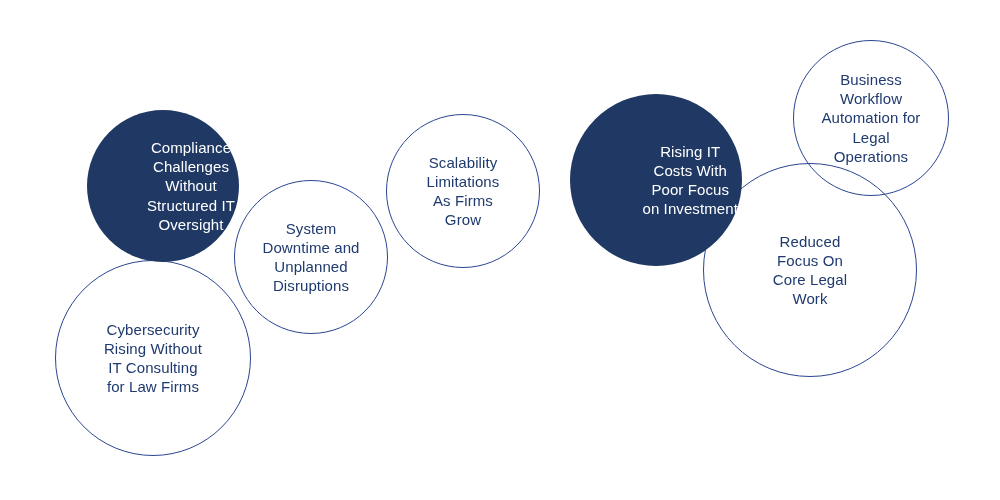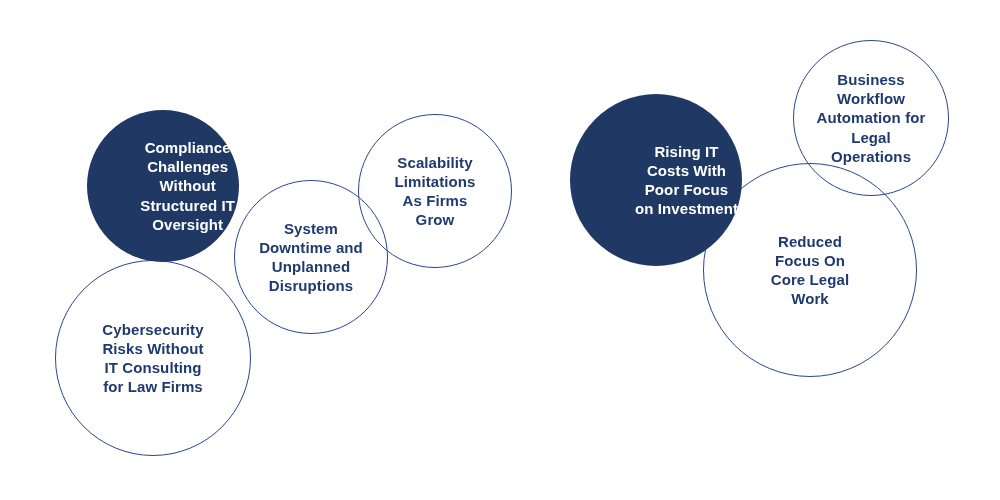--- a/index.html
+++ b/index.html
@@ -38,45 +38,45 @@
   .bubble.filled {
     background: var(--fill);
     color: var(--dark-text);
     z-index: 2;
     justify-content: flex-end;
   }
   .bubble-label {
     white-space: pre-line;
     font-size: 15px;
     line-height: 1.28;
-    font-weight: 700;
+    font-weight: 400;
     letter-spacing: 0.1px;
     padding: 4px;
   }
 </style>
 </head>
 <body>
 
 <div class="diagram">
 
   <div class="bubble outline" style="left:55px;top:260px;width:196px;height:196px">
     <span class="bubble-label">Cybersecurity
-Risks Without
+Rising Without
 IT Consulting
 for Law Firms</span>
   </div>
 
   <div class="bubble outline" style="left:234px;top:180px;width:154px;height:154px">
     <span class="bubble-label">System
 Downtime and
 Unplanned
 Disruptions</span>
   </div>
 
-  <div class="bubble outline" style="left:358px;top:114px;width:154px;height:154px">
+  <div class="bubble outline" style="left:386px;top:114px;width:154px;height:154px">
     <span class="bubble-label">Scalability
 Limitations
 As Firms
 Grow</span>
   </div>
 
   <div class="bubble outline" style="left:793px;top:40px;width:156px;height:156px">
     <span class="bubble-label">Business
 Workflow
 Automation for

